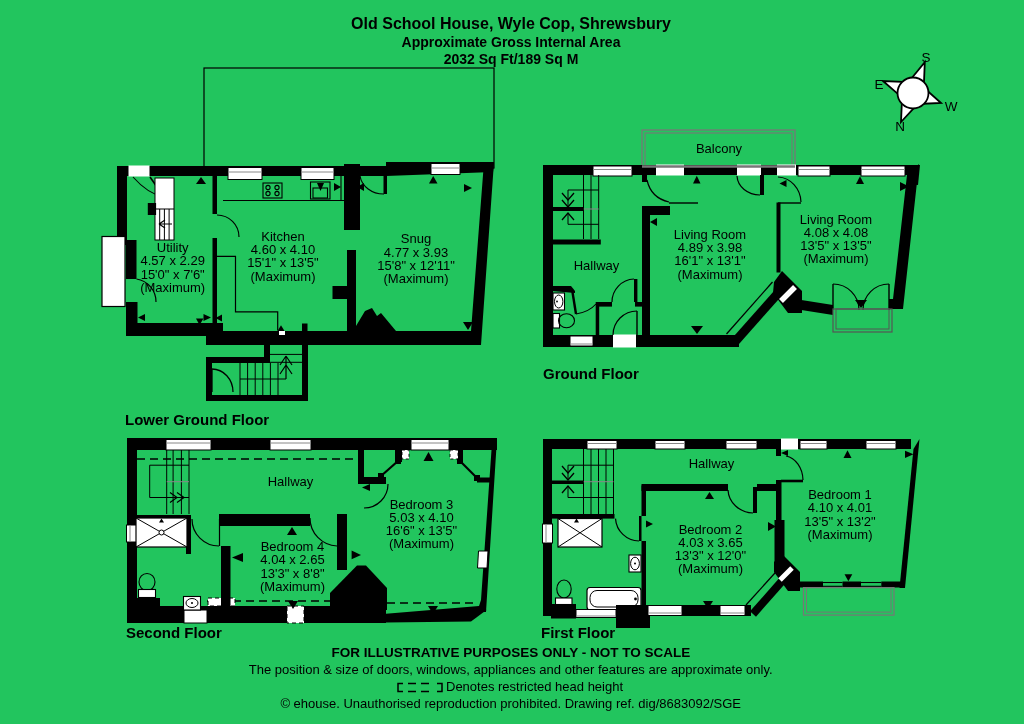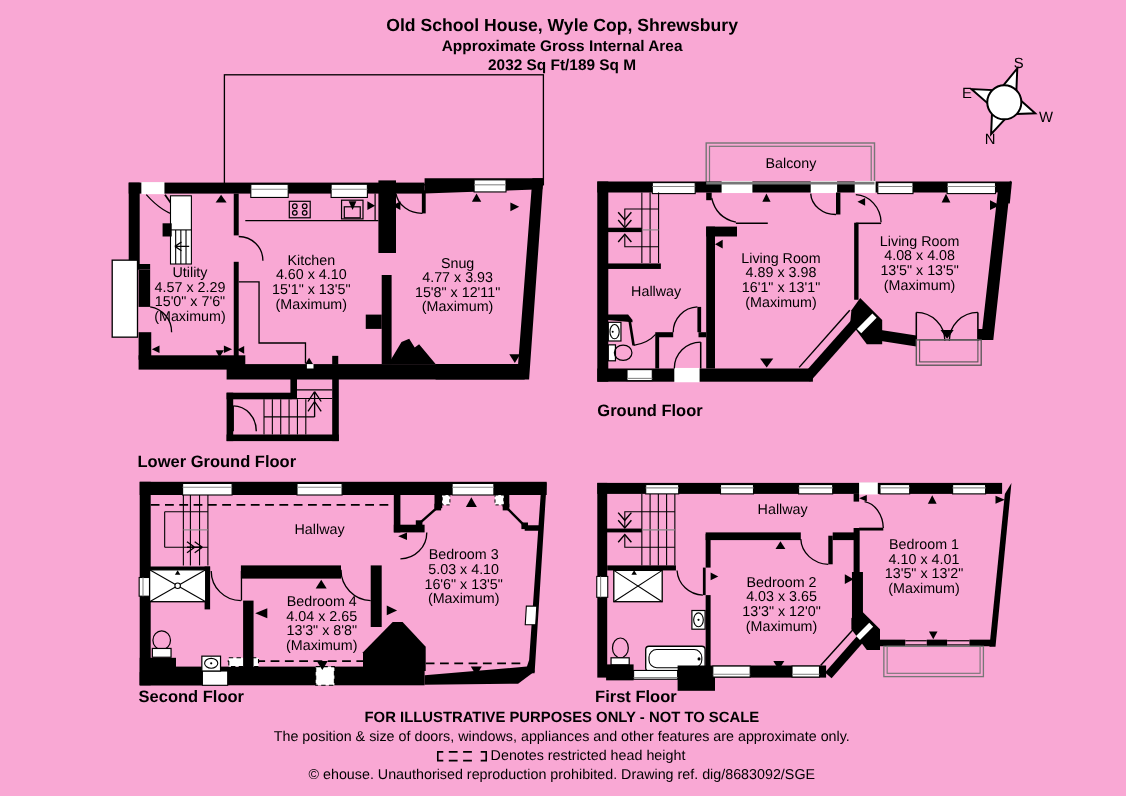--- a/index.html
+++ b/index.html
@@ -1,14 +1,14 @@
 <!DOCTYPE html>
 <html><head><meta charset="utf-8"><style>
 html,body{margin:0;padding:0;background:#fff;}
-#page{position:relative;width:1024px;height:724px;background:#f9a8d4;}
+#page{position:relative;width:1024px;height:724px;background:#22c55e;}
 </style></head><body>
 <div id="page">
 <svg width="1024" height="724" viewBox="0 0 1024 724">
 
 <text x="511" y="28.6" style="font-family:'Liberation Sans',sans-serif;font-size:16px;font-weight:bold;text-anchor:middle" fill="#000">Old School House, Wyle Cop, Shrewsbury</text>
 
 <text x="511" y="46.8" style="font-family:'Liberation Sans',sans-serif;font-size:14px;font-weight:bold;text-anchor:middle" fill="#000">Approximate Gross Internal Area</text>
 
 <text x="511" y="63.8" style="font-family:'Liberation Sans',sans-serif;font-size:14px;font-weight:bold;text-anchor:middle" fill="#000">2032 Sq Ft/189 Sq M</text>
 

